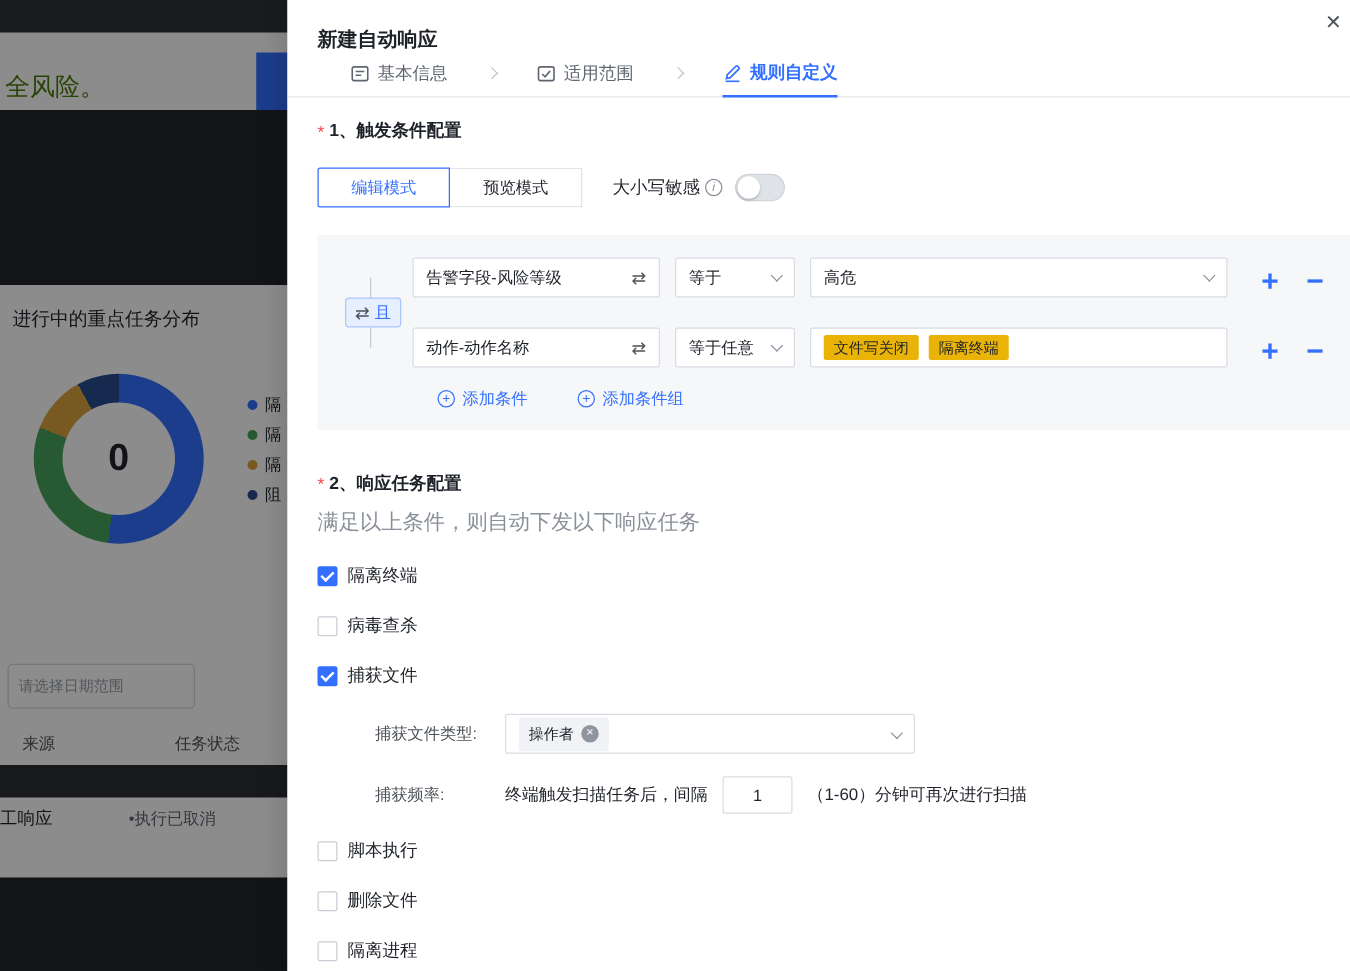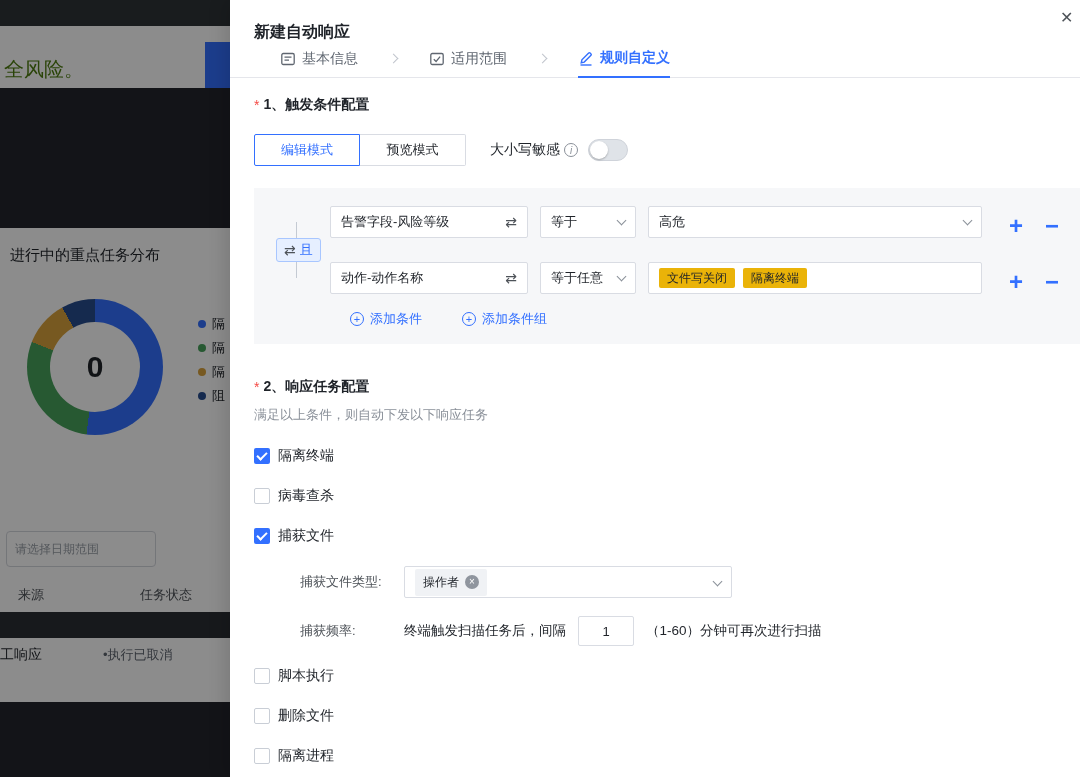--- a/index.html
+++ b/index.html
@@ -74,21 +74,21 @@
   .tag-box{justify-content:flex-start;gap:8px;}
   .tag{background:#eab308;color:#1f2329;font-size:12px;padding:4px 8px;border-radius:2px;line-height:1;}
   .row-ops{display:flex;align-items:center;justify-content:center;gap:22px;width:76px;flex:none;}
   .op-plus,.op-minus{color:#3370ff;font-size:24px;font-weight:bold;line-height:1;cursor:pointer;}
   .add-links{display:flex;gap:40px;margin-left:80px;margin-top:16px;height:18px;}
   .add-link{display:flex;align-items:center;gap:6px;color:#3370ff;font-size:13px;cursor:pointer;}
   .plus-circle{width:14px;height:14px;border:1px solid #3370ff;border-radius:50%;display:flex;align-items:center;
                justify-content:center;font-size:11px;line-height:1;flex:none;}
 
   .sec2-title{margin-top:34px;}
-  .sec2-sub{margin-top:10px;font-size:13px;color:#8a9099;}
+  .sec2-sub{margin-top:10px;font-size:17px;color:#8a9099;}
   .checklist{margin-top:22px;}
   .check-row{display:flex;align-items:center;height:20px;margin-bottom:20px;font-size:14px;color:#1f2329;}
   .cb{width:16px;height:16px;border-radius:2px;margin-right:8px;position:relative;flex:none;cursor:pointer;}
   .cb.checked{background:#3370ff;}
   .cb.checked::after{content:"";position:absolute;left:5px;top:2px;width:4px;height:8px;
                      border-right:2px solid #fff;border-bottom:2px solid #fff;transform:rotate(45deg);}
   .cb.un{background:#fff;border:1px solid #c9ced6;}
   .capture-block{margin:0 0 20px 46px;}
   .cap-row{display:flex;align-items:center;}
   .cap-row1{height:32px;margin-bottom:18px;}

